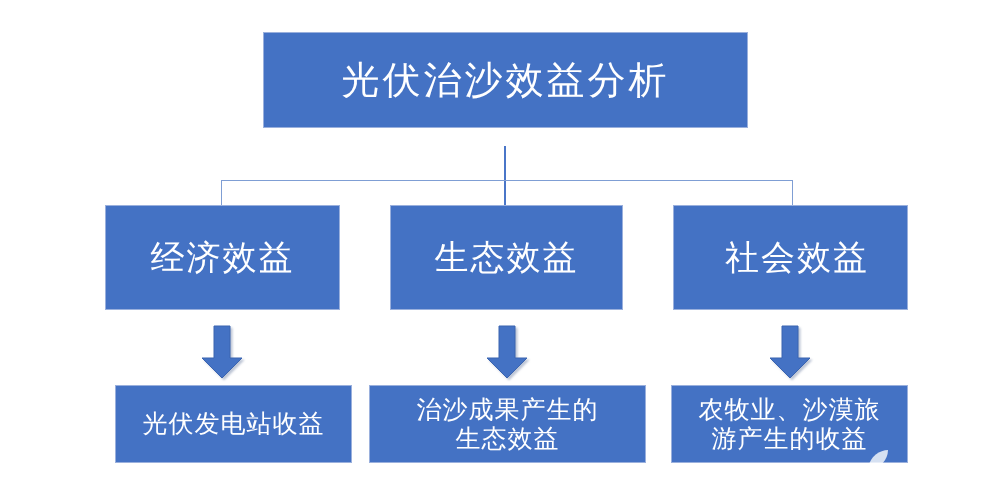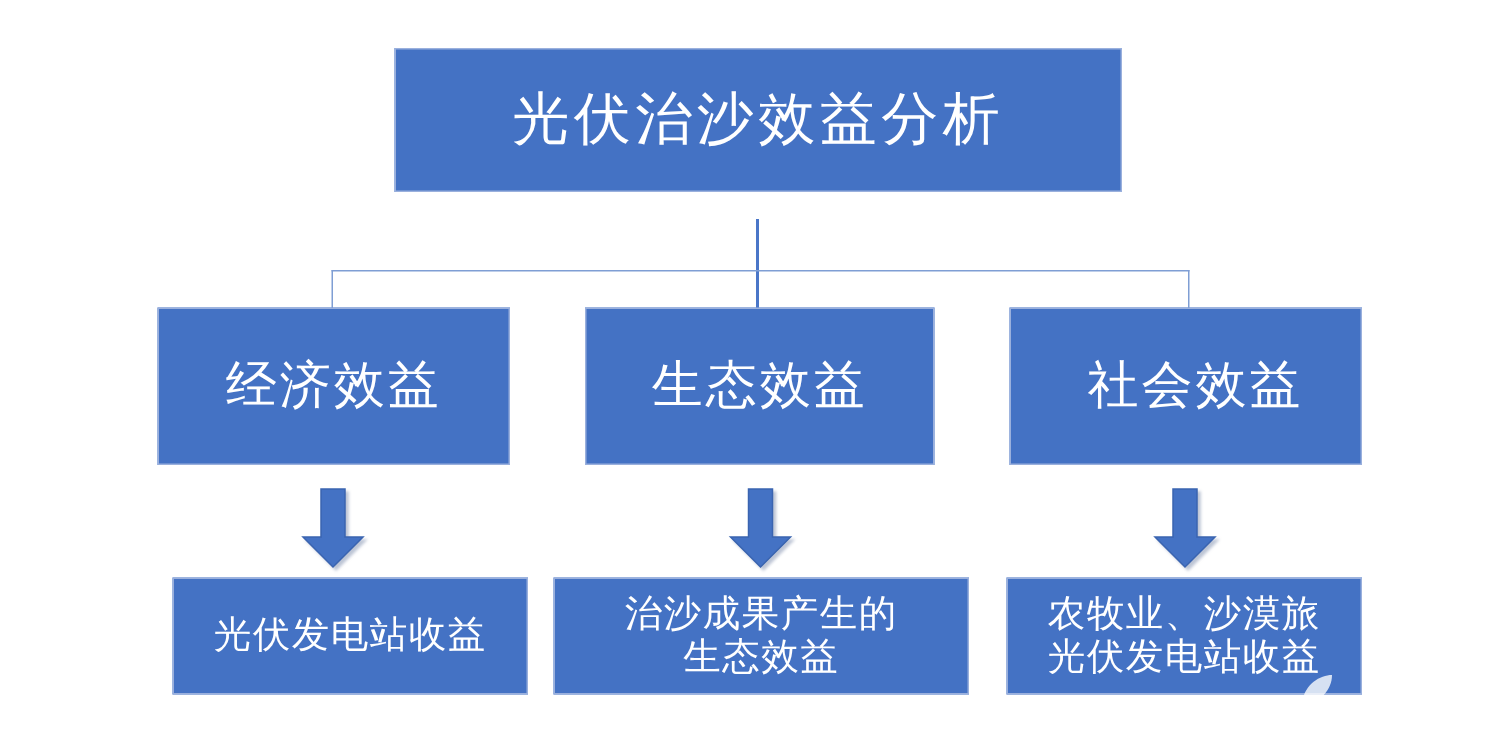--- a/index.html
+++ b/index.html
@@ -104,21 +104,21 @@
       <polygon points="20,2 36,2 36,34 48,34 28,54 8,34 20,34" fill="#4472C4" stroke="#3a64b0" stroke-width="1"></polygon>
     </svg>
   </div>
 
   <div class="node level3" id="leaf-economic">光伏发电站收益</div>
 
   <div class="node level3" id="leaf-ecological">治沙成果产生的
 生态效益</div>
 
   <div class="node level3" id="leaf-social">农牧业、沙漠旅
-光伏发电站收益</div>
+游产生的收益</div>
 
   <div id="watermark">
     <svg width="160" height="56" viewBox="0 0 160 56" xmlns="http://www.w3.org/2000/svg">
       <g fill="#ffffff" opacity="0.92">
         <path d="M30 26 C18 18, 8 20, 4 24 C10 32, 22 34, 30 28 Z"></path>
         <path d="M36 22 C38 10, 48 4, 56 4 C56 14, 48 22, 38 24 Z"></path>
         <path d="M44 28 C56 20, 68 24, 72 30 C64 36, 50 36, 44 30 Z"></path>
         <ellipse cx="38" cy="40" rx="26" ry="15" fill="none" stroke="#ffffff" stroke-width="2.5" opacity="0.75"></ellipse>
         <ellipse cx="38" cy="42" rx="17" ry="9" fill="none" stroke="#ffffff" stroke-width="2" opacity="0.6"></ellipse>
       </g>

